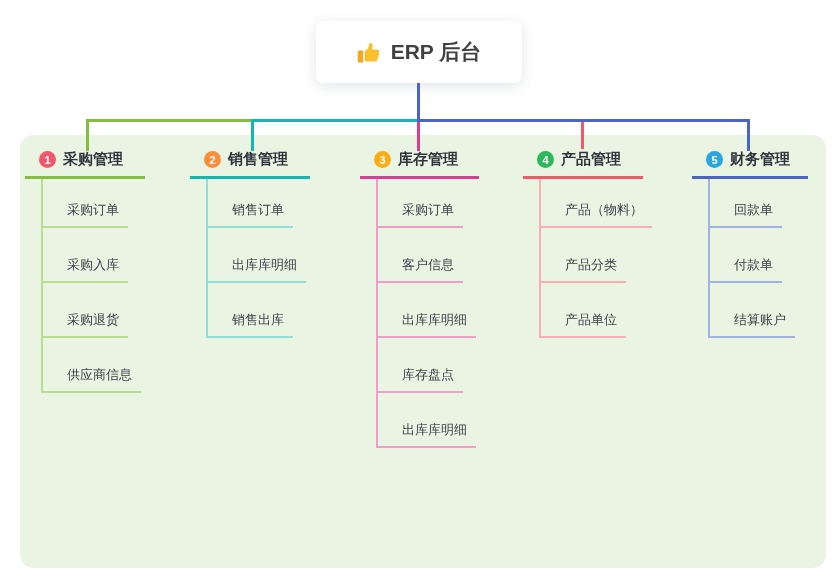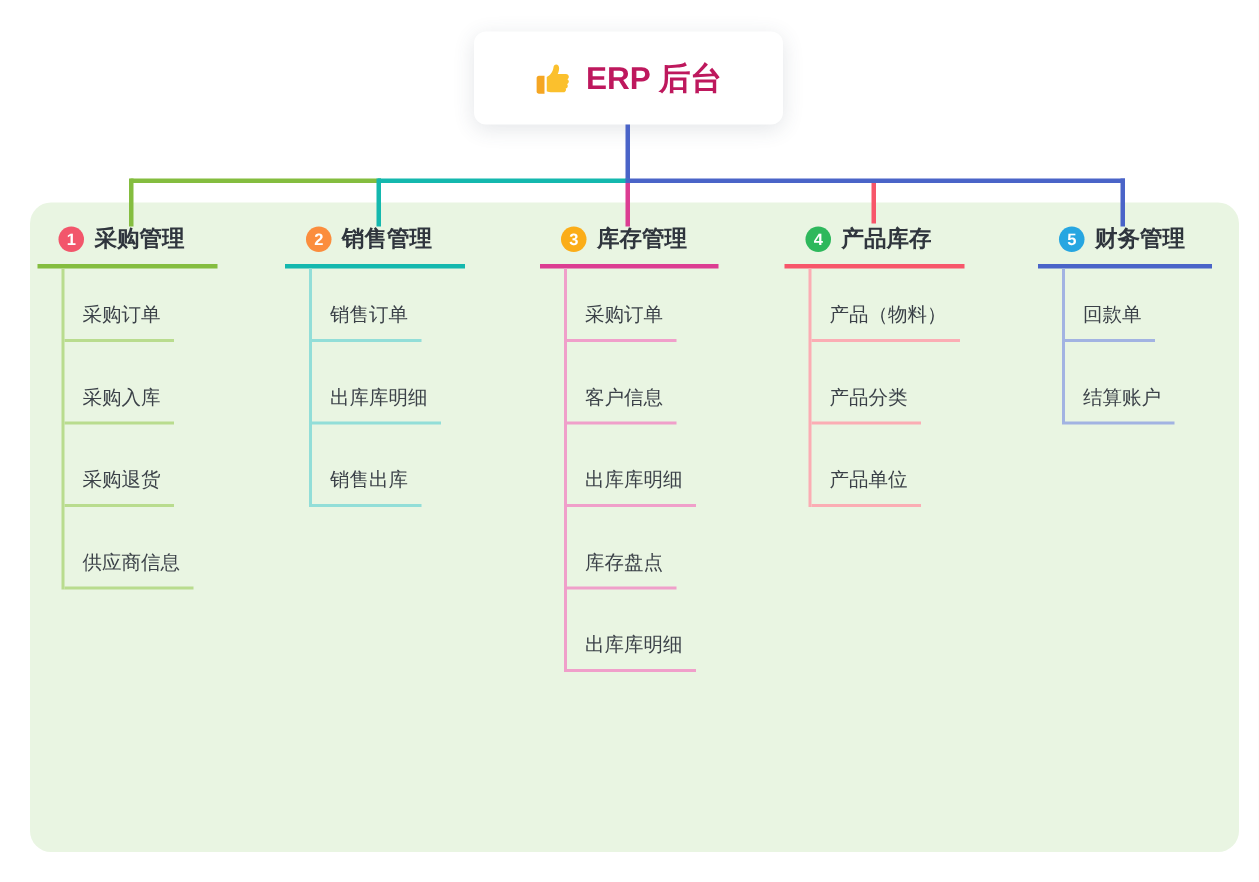--- a/index.html
+++ b/index.html
@@ -4,40 +4,40 @@
 <style>
   html,body{margin:0;padding:0;background:#fff;}
   .stage{position:relative;width:839px;height:588px;background:#fff;overflow:hidden;
          font-family:"Liberation Sans","DejaVu Sans",sans-serif;}
   .panel{position:absolute;left:20px;top:135px;width:806px;height:433px;
          border-radius:14px;}
   
   .root{position:absolute;left:316px;top:21px;width:206px;height:62px;background:#fff;
         border-radius:8px;box-shadow:0 3px 14px rgba(60,70,90,.14);
         display:flex;align-items:center;justify-content:center;gap:10px;
-        font-size:21px;font-weight:600;color:#be185d;}
+        font-size:21px;font-weight:600;color:#404040;}
   .root svg{width:24px;height:24px;}
   
   .line{position:absolute;}
   
   .branch{position:absolute;top:143px;}
   .b1{left:25px;width:120px;}
   .b2{left:190px;width:120px;}
   .b3{left:360px;width:119px;}
   .b4{left:523px;width:120px;}
   .b5{left:692px;width:116px;}
   .btitle{display:flex;align-items:center;gap:7px;padding-left:14px;height:33px;
           border-bottom:3px solid var(--c);font-size:15px;font-weight:600;color:#2f353d;}
   .badge{width:17px;height:17px;border-radius:50%;background:var(--b);color:#fff;
          font-size:11px;font-weight:700;display:flex;align-items:center;justify-content:center;
          flex:0 0 17px;}
   .children{margin-left:16px;border-left:2px solid var(--l);width:max-content;}
   .child{height:55px;display:flex;align-items:flex-end;}
   .child:first-child{height:49px;}
-  .child span{display:block;padding:0 9px 7px 12px;border-bottom:2px solid var(--l);
+  .child span{display:block;padding:0 9px 7px 24px;border-bottom:2px solid var(--l);
               font-size:13px;color:#3b4148;white-space:nowrap;}
 </style>
 </head>
 <body>
 
 <div class="stage">
 
   <div class="panel" style="background: rgb(233, 245, 226);"></div>
 
   <div class="root">
@@ -118,21 +118,21 @@
           </div>
           <div class="child">
             <span>出库库明细</span>
           </div>
         </div>
   </div>
 
   <div class="branch b4" style="--c: #f7566a; --l: #fbadb4; --b: #2eb85c;">
     <div class="btitle">
       <span class="badge">4</span>
-      <span class="btext">产品库存</span>
+      <span class="btext">产品管理</span>
     </div>
     <div class="children">
           <div class="child">
             <span>产品（物料）</span>
           </div>
           <div class="child">
             <span>产品分类</span>
           </div>
           <div class="child">
             <span>产品单位</span>
@@ -143,19 +143,22 @@
   <div class="branch b5" style="--c: #4a64c8; --l: #a2b3e2; --b: #27a6e1;">
     <div class="btitle">
       <span class="badge">5</span>
       <span class="btext">财务管理</span>
     </div>
     <div class="children">
           <div class="child">
             <span>回款单</span>
           </div>
           <div class="child">
+            <span>付款单</span>
+          </div>
+          <div class="child">
             <span>结算账户</span>
           </div>
         </div>
   </div>
 </div>
 
 </div>
 
 </body></html>

